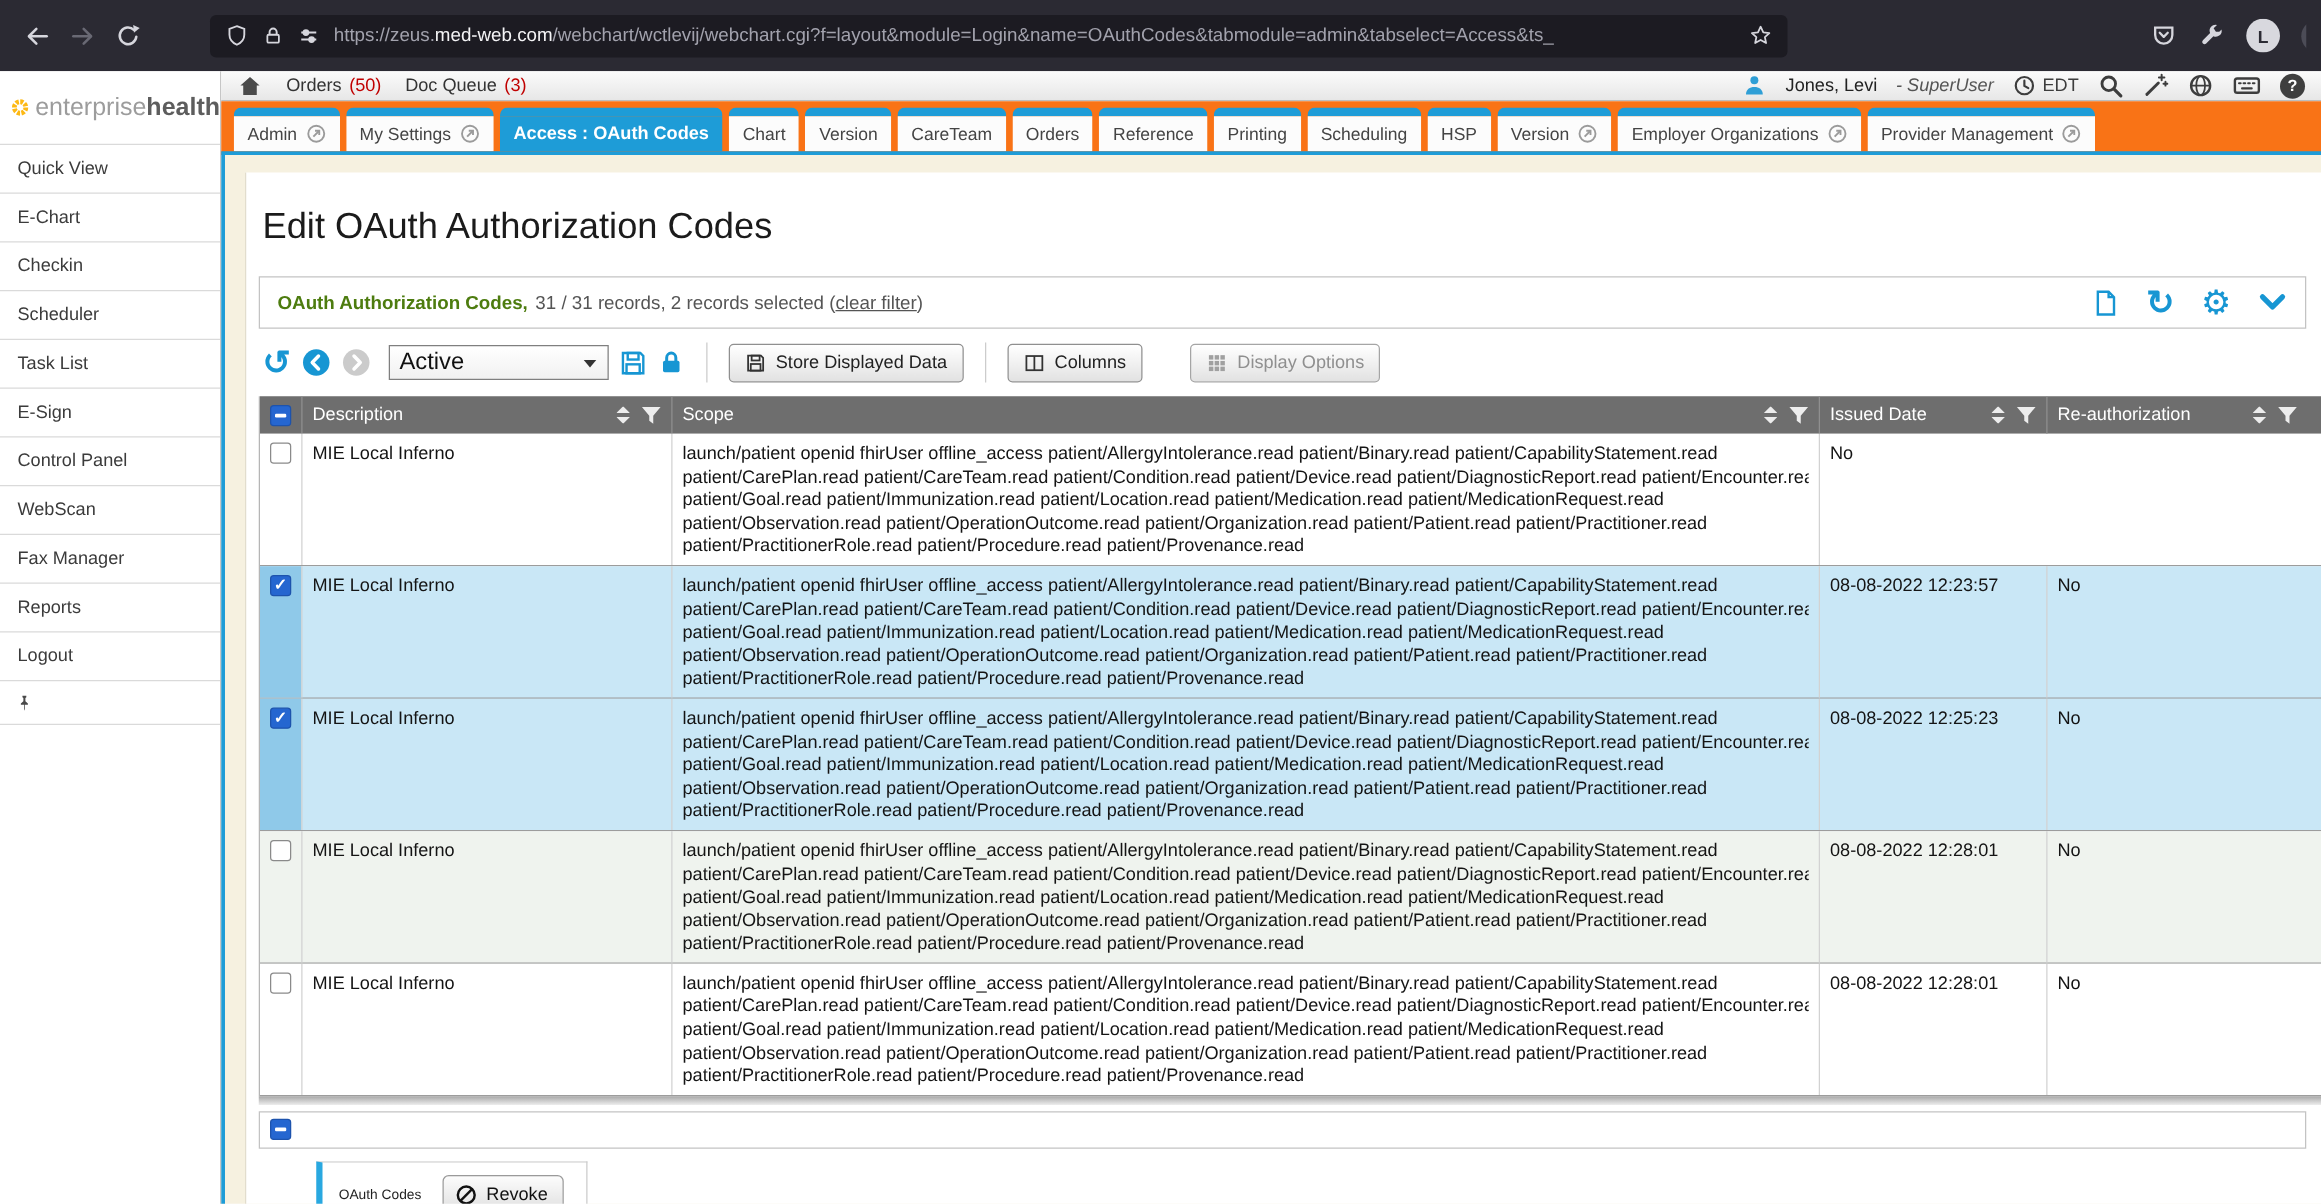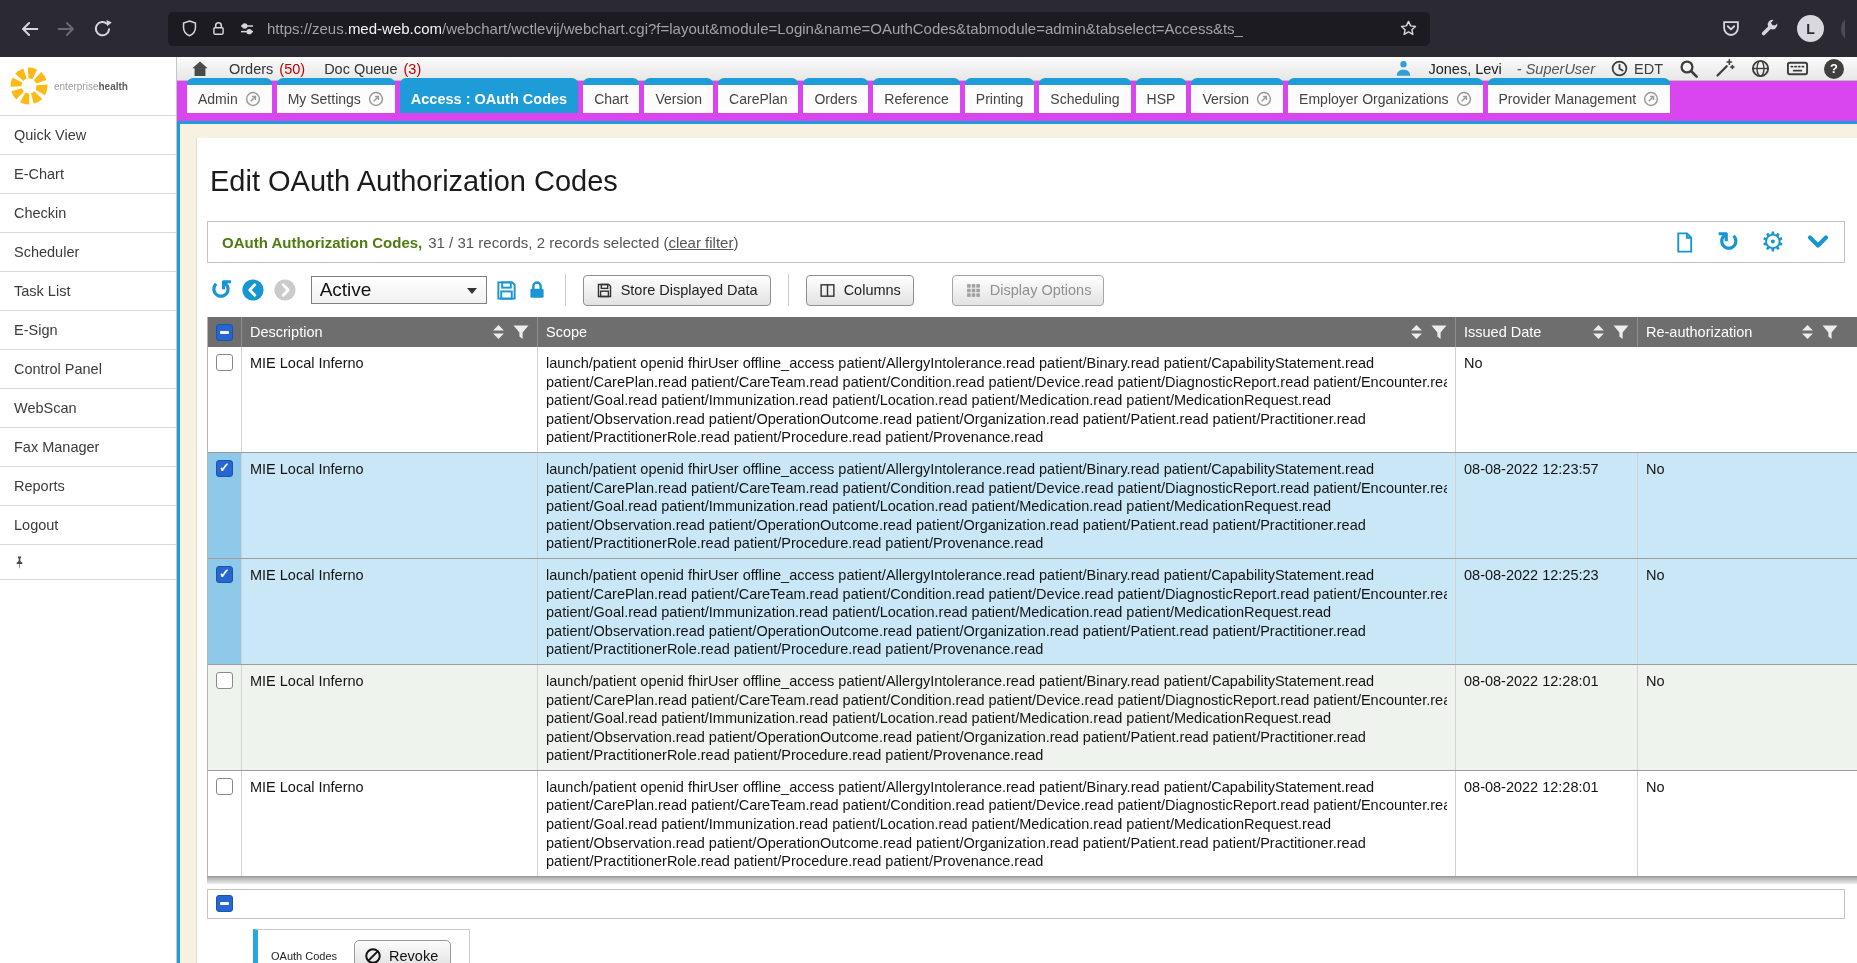--- a/index.html
+++ b/index.html
@@ -24,40 +24,40 @@
   .url-text{flex:1;font-size:15px;white-space:nowrap;overflow:hidden;color:#a2a2ad}
   .url-text .dom{color:#f4f4f6}
   .b-right{margin-left:auto;display:flex;align-items:center;gap:17px;overflow:hidden}
   .avatar{width:27px;height:27px;border-radius:50%;background:#d8d8de;color:#2b2a33;font-size:14px;font-weight:bold;display:flex;align-items:center;justify-content:center}
   .edge-sliver{width:26px;height:26px;border-radius:50%;background:#4c4c57;margin-right:-22px}
 
   
   .app-row{display:flex;height:916px}
   .sidebar{width:177px;background:#fff;border-right:1px solid #c6c6c6;flex:none}
   .logo-area{height:58px;display:flex;align-items:center;padding-left:9px}
-  .logo-text{font-size:10px;margin-left:5px;color:#9c9c9c}
+  .logo-text{font-size:20px;margin-left:5px;color:#9c9c9c}
   .logo-text b{color:#5d5d5d}
   .side-item{height:39px;display:flex;align-items:center;padding-left:14px;border-top:1px solid #dadada;font-size:14.5px;color:#3b3b3b;cursor:pointer}
   .pin-row{height:36px;display:flex;align-items:center;padding-left:12px;border-top:1px solid #dadada;border-bottom:1px solid #dadada;color:#4a4a4a}
 
   .app-main{flex:1;display:flex;flex-direction:column;min-width:0}
 
   
   .header-bar{height:39px;background:linear-gradient(#fbfbfb,#e7e7e7);border-bottom:1px solid #bdbdbd;display:flex;align-items:center;padding:0 13px;gap:19px;font-size:14.5px;color:#333}
   .nav-item{display:flex;align-items:center;gap:6px;cursor:pointer}
   .count{color:var(--red)}
   .hdr-right{margin-left:auto;display:flex;align-items:center;gap:15px;color:#3d3d3d}
   .user-name{color:#222}
   .user-role{font-style:italic;color:#555}
   .tz{display:flex;align-items:center;gap:5px}
   .help-badge{width:20px;height:20px;border-radius:50%;background:#3f3f3f;color:#fff;display:flex;align-items:center;justify-content:center}
   .help-badge::after{content:"\003F";font-size:13px;font-weight:bold}
 
   
-  .tab-bar{height:43px;background:#d946ef;display:flex;align-items:center;gap:5px;padding:5px 4px 16px 10px;border-bottom:3px solid var(--blue)}
+  .tab-bar{height:43px;background:#f97316;display:flex;align-items:flex-start;gap:5px;padding:5px 4px 16px 10px;border-bottom:3px solid var(--blue)}
   .tab{display:flex;flex-direction:column;border-radius:6px 6px 0 0;overflow:hidden;cursor:pointer;flex:none}
   .tab-cap{height:7px;background:var(--blue)}
   .tab-body{background:#fcfcfc;height:28px;display:flex;align-items:center;padding:0 11px;gap:7px;font-size:14px;color:#444;white-space:nowrap}
   .tab.active .tab-body{background:var(--blue);color:#fff;font-weight:bold;font-size:14.5px}
   .ext-icon{color:#9b9b9b}
 
   
   .content{flex:1;background:#f6f1e0;border-left:3px solid var(--blue);padding:14px 0 0 16px;display:flex;min-width:0}
   .panel{flex:1;background:#fff;border-left:1px solid #e2ddcd;padding:0 0 0 10px;min-width:0}
   .page-title{font-size:29px;font-weight:normal;color:#1b1b1b;margin:27px 0 23px 3px}
@@ -455,21 +455,21 @@
     <div class="tab-cap"></div>
     <div class="tab-body">
       <span class="tab-label">Version</span>
 
     </div>
   </div>
 
   <div class="tab">
     <div class="tab-cap"></div>
     <div class="tab-body">
-      <span class="tab-label">CarePlan</span>
+      <span class="tab-label">CareTeam</span>
 
     </div>
   </div>
 
   <div class="tab">
     <div class="tab-cap"></div>
     <div class="tab-body">
       <span class="tab-label">Orders</span>
 
     </div>

